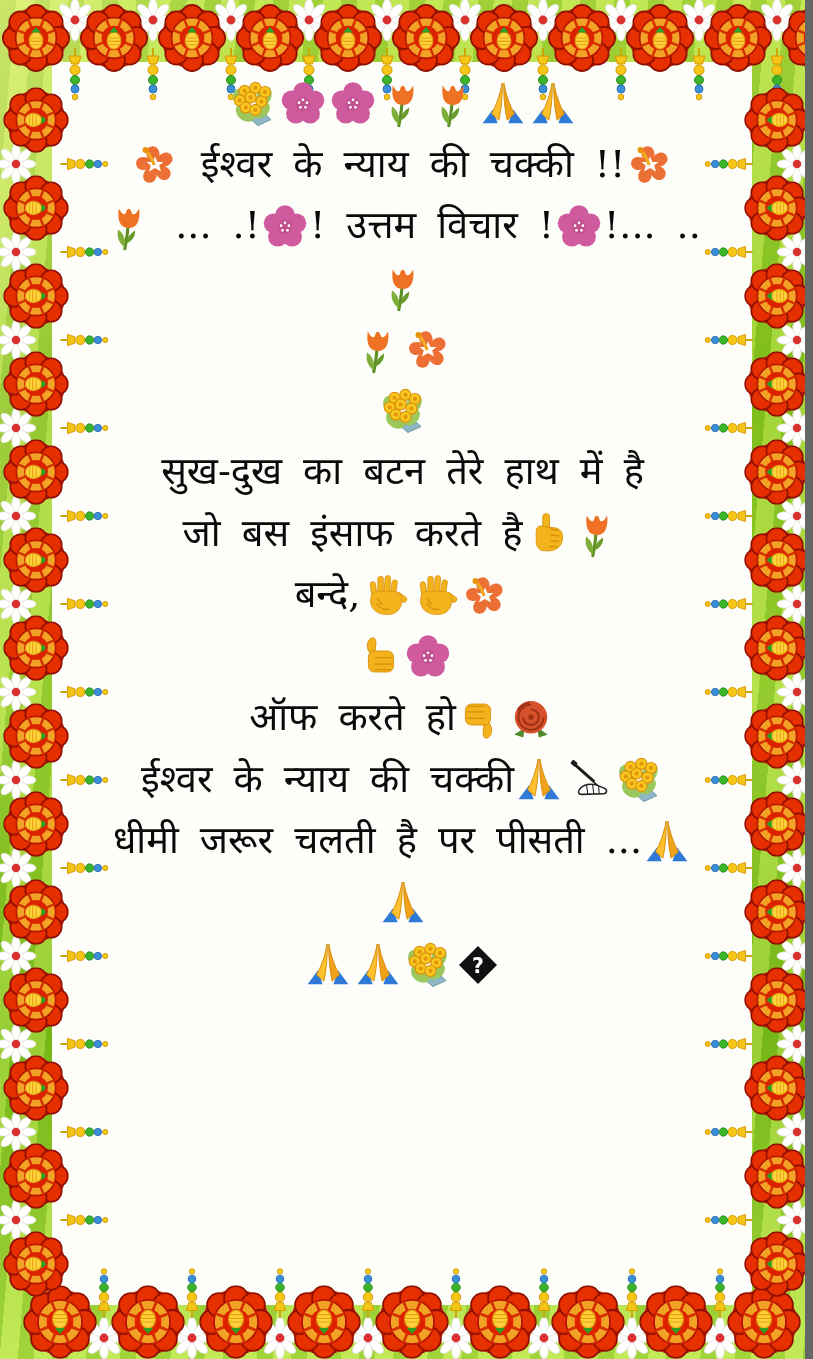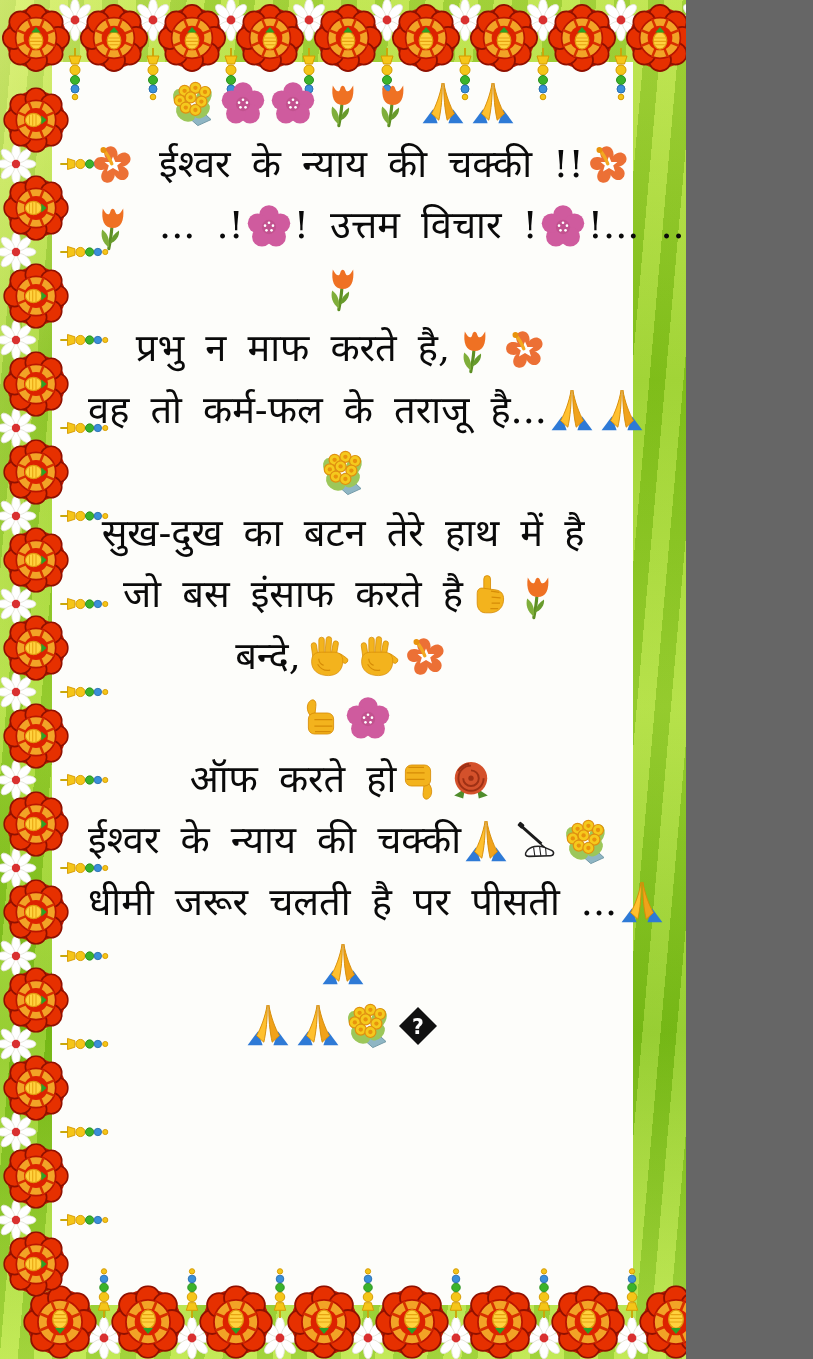--- a/index.html
+++ b/index.html
@@ -1,18 +1,18 @@
 <!DOCTYPE html>
 <html><head>
 <meta charset="utf-8">
 <style>
   * { margin:0; padding:0; box-sizing:border-box; }
   html,body { background:#666; }
   .canvas {
-    position:relative; width:686px; height:1359px; overflow:hidden;
+    position:relative; width:805px; height:1359px; overflow:hidden;
     background:
       linear-gradient(105deg, rgba(255,255,170,.45) 0%, rgba(255,255,170,0) 20%),
       repeating-linear-gradient(95deg, rgba(80,150,10,.22) 0 16px, rgba(225,248,130,.25) 16px 34px),
       linear-gradient(180deg, #b8e146 0%, #8cc81e 28%, #a8da38 52%, #7fc019 76%, #b9e54a 100%);
     font-family:"DejaVu Serif","Liberation Serif",serif;
   }
   .inner-panel {
     position:absolute; top:62px; left:52px; right:53px; bottom:54px;
     background:#fdfdfa; z-index:1;
   }
@@ -373,29 +373,24 @@
       <div class="line"><svg class="emoji" viewBox="0 0 40 40">
           <use href="#e-tulip"></use>
         </svg><span class="txt"> ... .!</span><svg class="emoji" viewBox="0 0 40 40">
           <use href="#e-cherry-blossom"></use>
         </svg><span class="txt">! उत्तम विचार !</span><svg class="emoji" viewBox="0 0 40 40">
           <use href="#e-cherry-blossom"></use>
         </svg><span class="txt">!... ..</span></div>
       <div class="line"><svg class="emoji" viewBox="0 0 40 40">
           <use href="#e-tulip"></use>
         </svg></div>
-      <div class="line"><span class="txt">प्रभु न माफ करते है,</span><svg class="emoji" viewBox="0 0 40 40">
+      <div class="line"><svg class="emoji" viewBox="0 0 40 40">
           <use href="#e-tulip"></use>
         </svg><svg class="emoji" viewBox="0 0 40 40">
           <use href="#e-hibiscus"></use>
-        </svg></div>
-      <div class="line"><span class="txt">वह तो कर्म-फल के तराजू है...</span><svg class="emoji" viewBox="0 0 40 40">
-          <use href="#e-folded-hands"></use>
-        </svg><svg class="emoji" viewBox="0 0 40 40">
-          <use href="#e-folded-hands"></use>
         </svg></div>
       <div class="line"><svg class="emoji" viewBox="0 0 40 40">
           <use href="#e-bouquet"></use>
         </svg></div>
       <div class="line"><span class="txt">सुख-दुख का बटन तेरे हाथ में है</span></div>
       <div class="line"><span class="txt">जो बस इंसाफ करते है</span><svg class="emoji" viewBox="0 0 40 40">
           <use href="#e-index-up"></use>
         </svg><svg class="emoji" viewBox="0 0 40 40">
           <use href="#e-tulip"></use>
         </svg></div>

